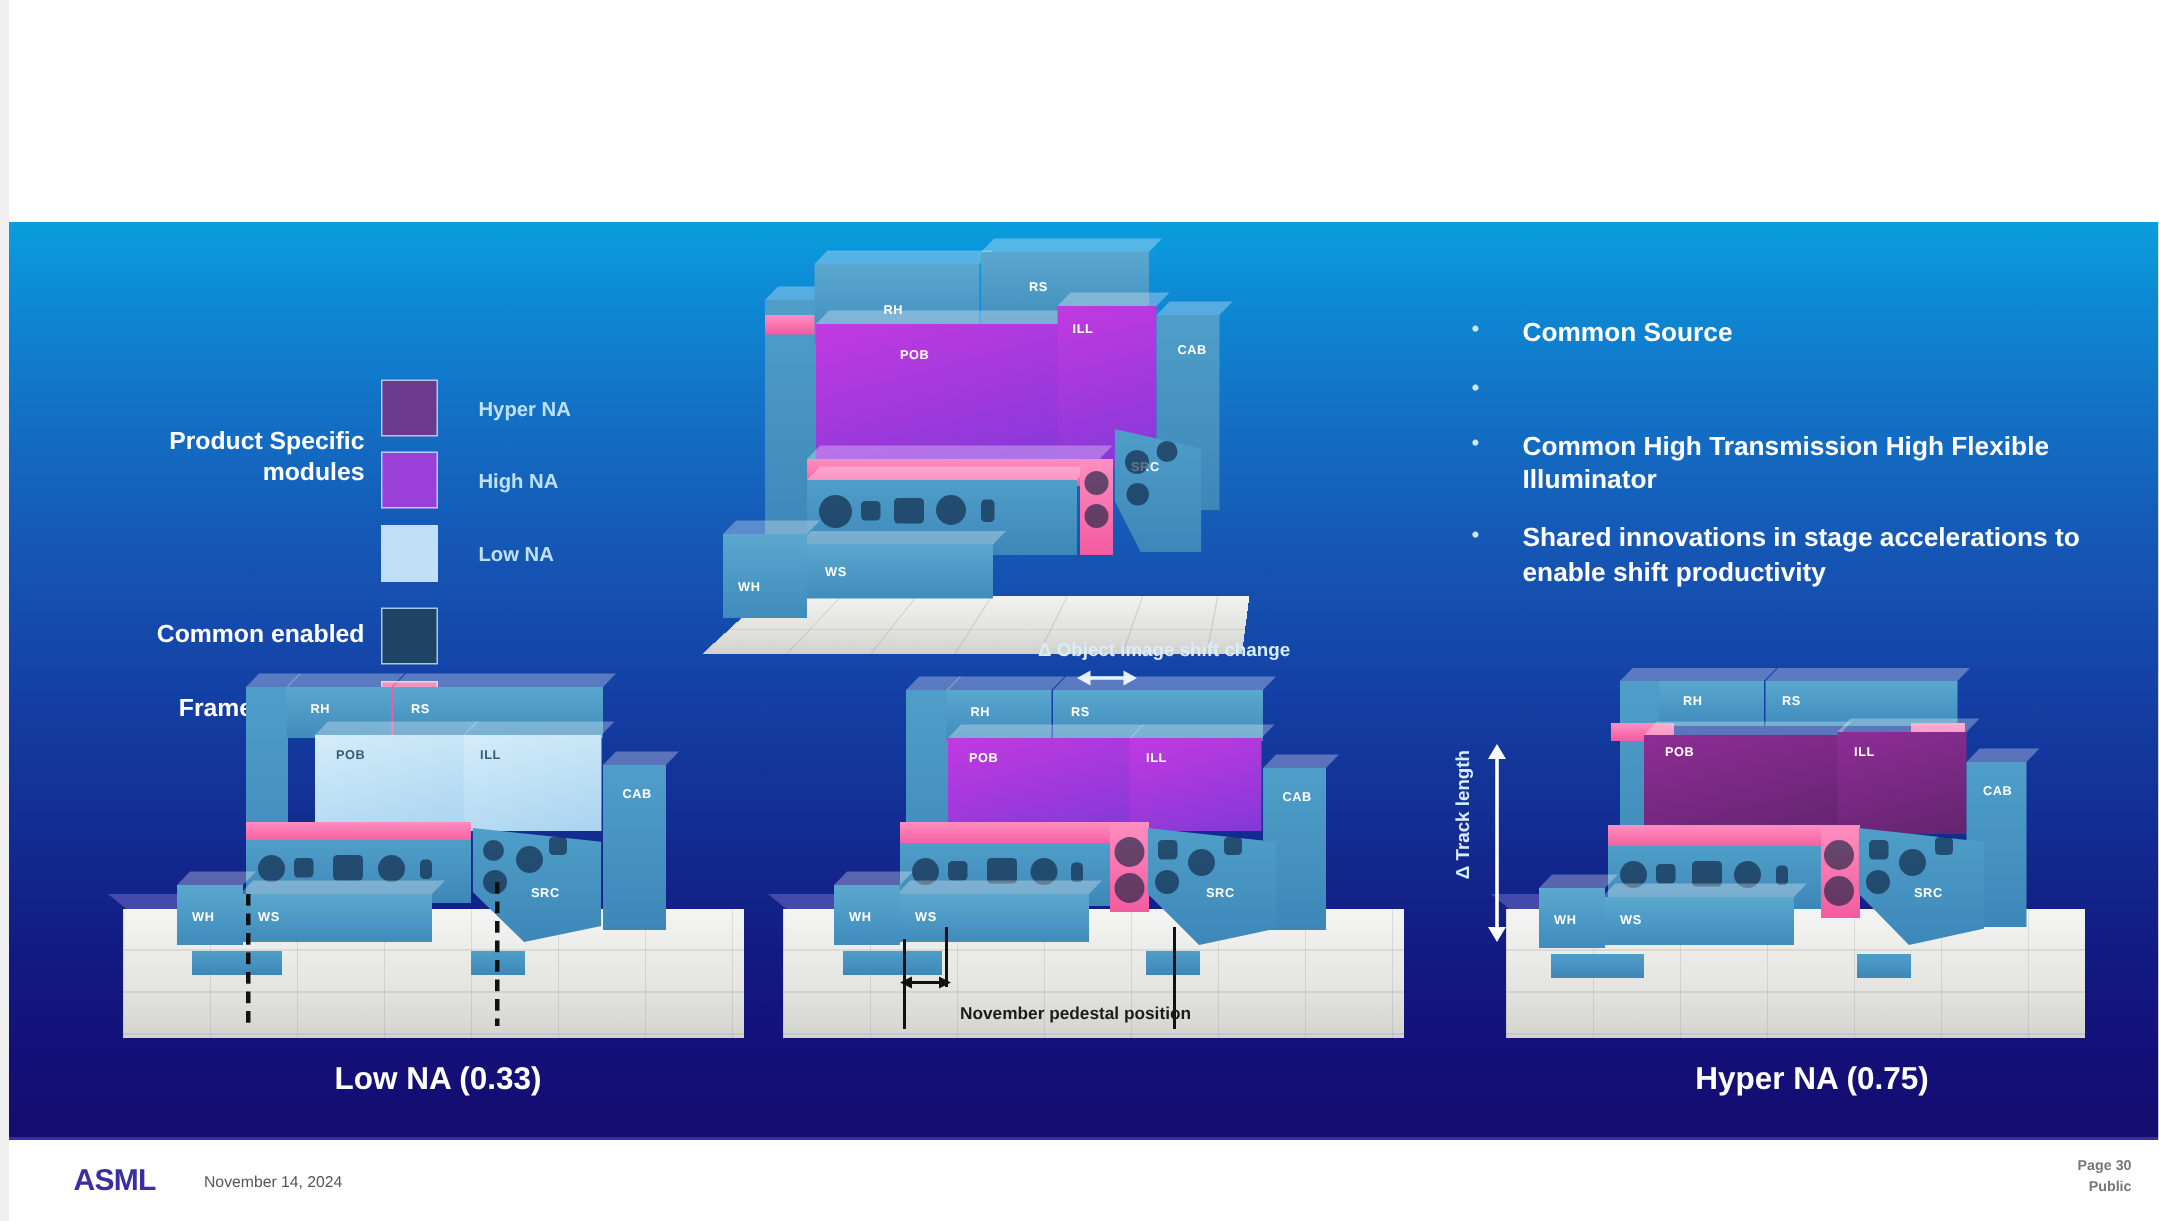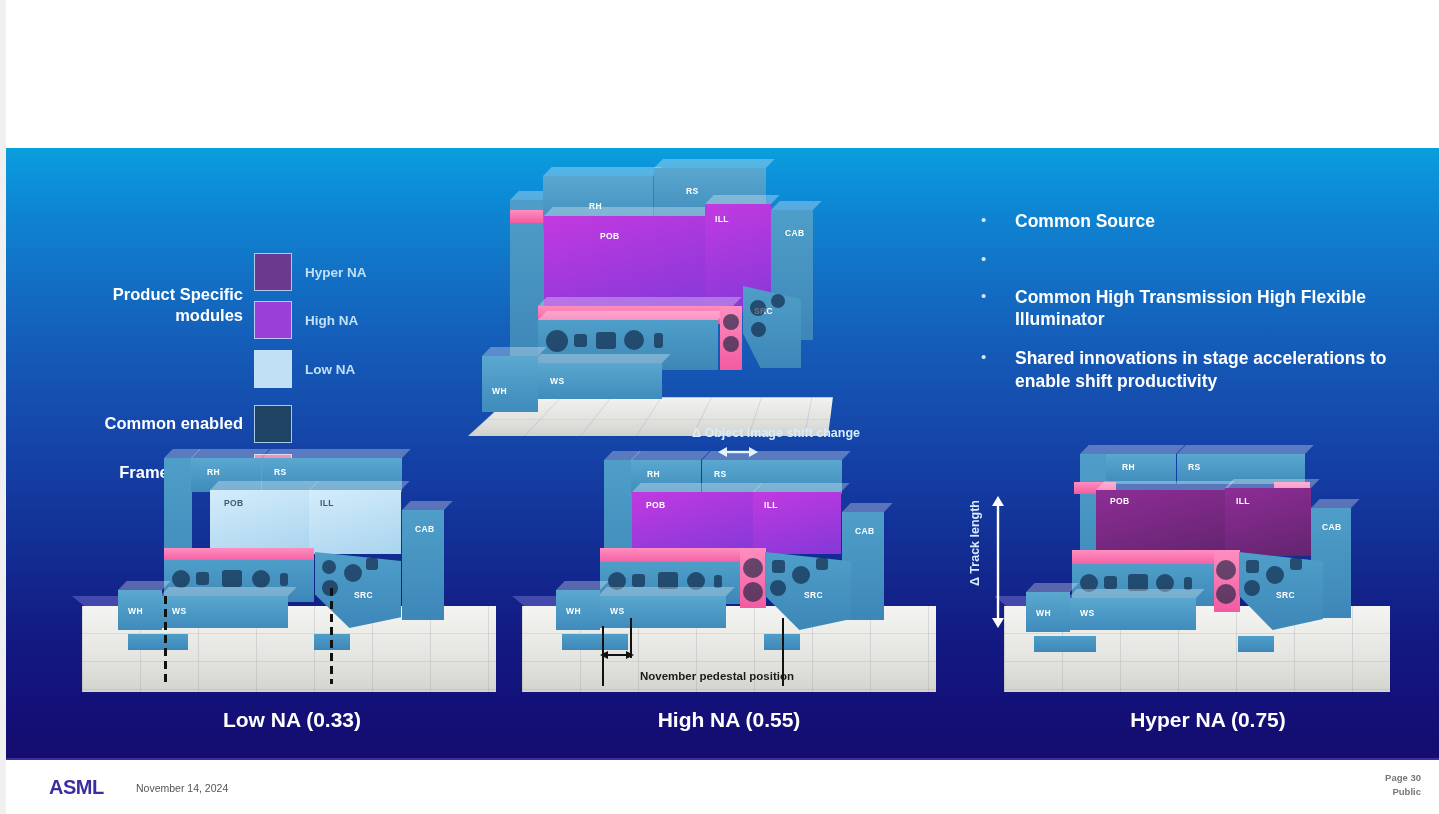--- a/index.html
+++ b/index.html
@@ -45,21 +45,21 @@
   }
 
   
   .legend{position:absolute;left:52px;top:48px;width:290px;}
   .legend-row{position:absolute;display:flex;align-items:center;}
   .swatch{
     width:38px;height:38px;border:1.5px solid rgba(190,225,250,.85);
     box-sizing:border-box;
   }
   .legend-label-right{
-    color:#bfe0f7;font-size:13.5px;font-weight:600;margin-left:13px;white-space:nowrap;
+    color:#bfe0f7;font-size:13.5px;font-weight:600;margin-left:27px;white-space:nowrap;
   }
 
   .ps-label{
     position:absolute;left:0px;top:88px;width:185px;
     color:#fff;font-weight:bold;font-size:16.5px;text-align:right;line-height:1.25;
   }
   .sw-hyper{position:absolute;left:196px;top:57px;}
   .sw-high {position:absolute;left:196px;top:105px;}
   .sw-low  {position:absolute;left:196px;top:154px;}
   .sw-common{position:absolute;left:196px;top:209px;}
@@ -525,21 +525,20 @@
       <div class="blk c-steel2" style="left:70px;top:144px;width:44px;height:40px;">
           <div class="top"></div>
         </div>
       <div class="mlabel" style="left:80px;top:160px;">WH</div>
 
       <div class="blk c-steel" style="left:78px;top:188px;width:62px;height:16px;"></div>
       <div class="blk c-steel" style="left:282px;top:188px;width:36px;height:16px;"></div>
     </div>
 
     <div class="caption" style="left:116px;top:560px;">Low NA (0.33)</div>
-    <div class="caption" style="left:553px;top:560px;">High NA (0.55)</div>
     <div class="caption" style="left:1032px;top:560px;">Hyper NA (0.75)</div>
 
   </div>
 
   <div class="footer">
     <div class="asml">ASML</div>
     <div class="fdate">November 14, 2024</div>
     <div class="fpage">
       <div>Page 30</div>
       <div>Public</div>

